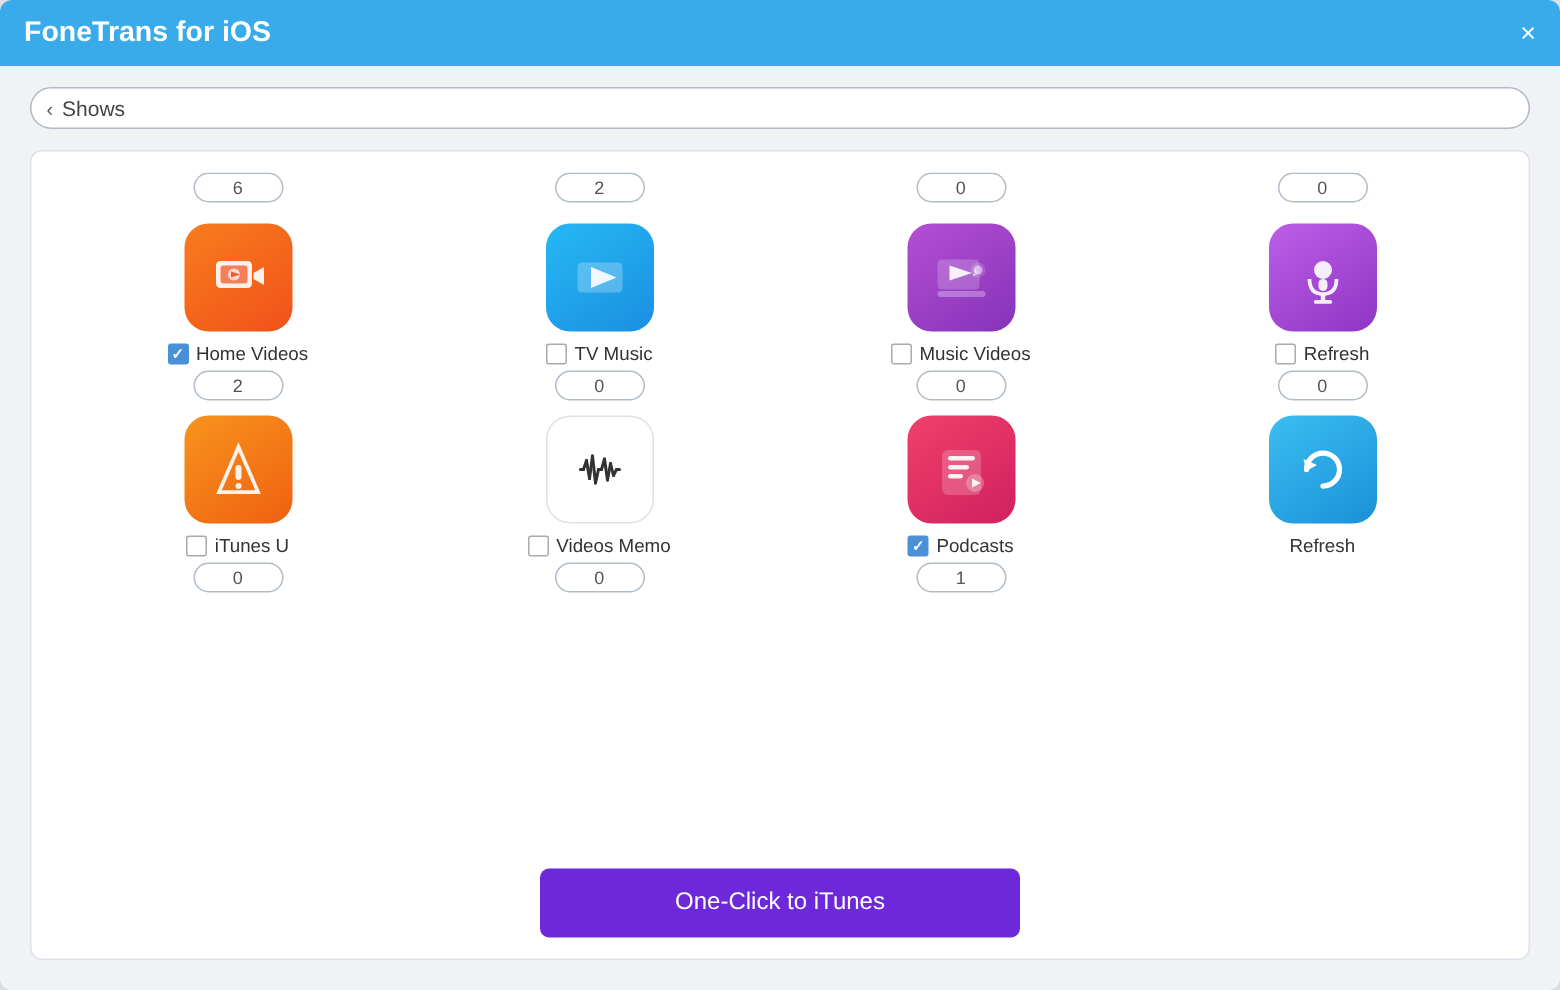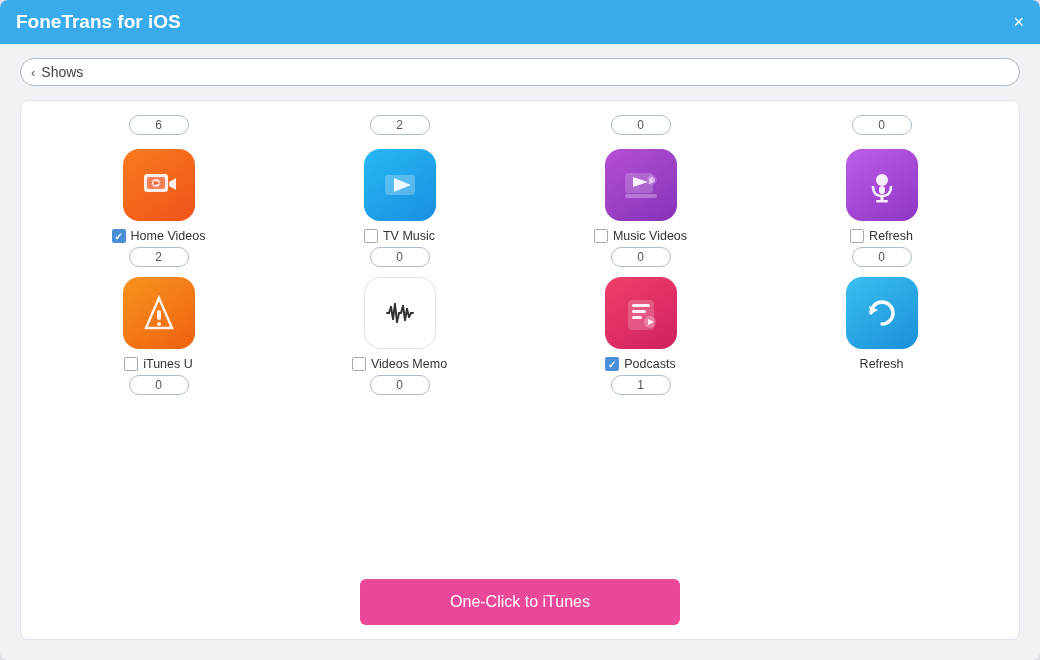--- a/index.html
+++ b/index.html
@@ -151,21 +151,21 @@
       background: white;
       min-width: 60px;
       text-align: center;
     }
     .bottom-bar {
       padding: 16px 0 4px 0;
       display: flex;
       justify-content: center;
     }
     .itunes-btn {
-      background: #ec4899;
+      background: #6d28d9;
       color: white;
       border: none;
       border-radius: 6px;
       padding: 14px 90px;
       font-size: 16px;
       cursor: pointer;
       font-weight: 400;
     }
     
     .icon-home-videos {

